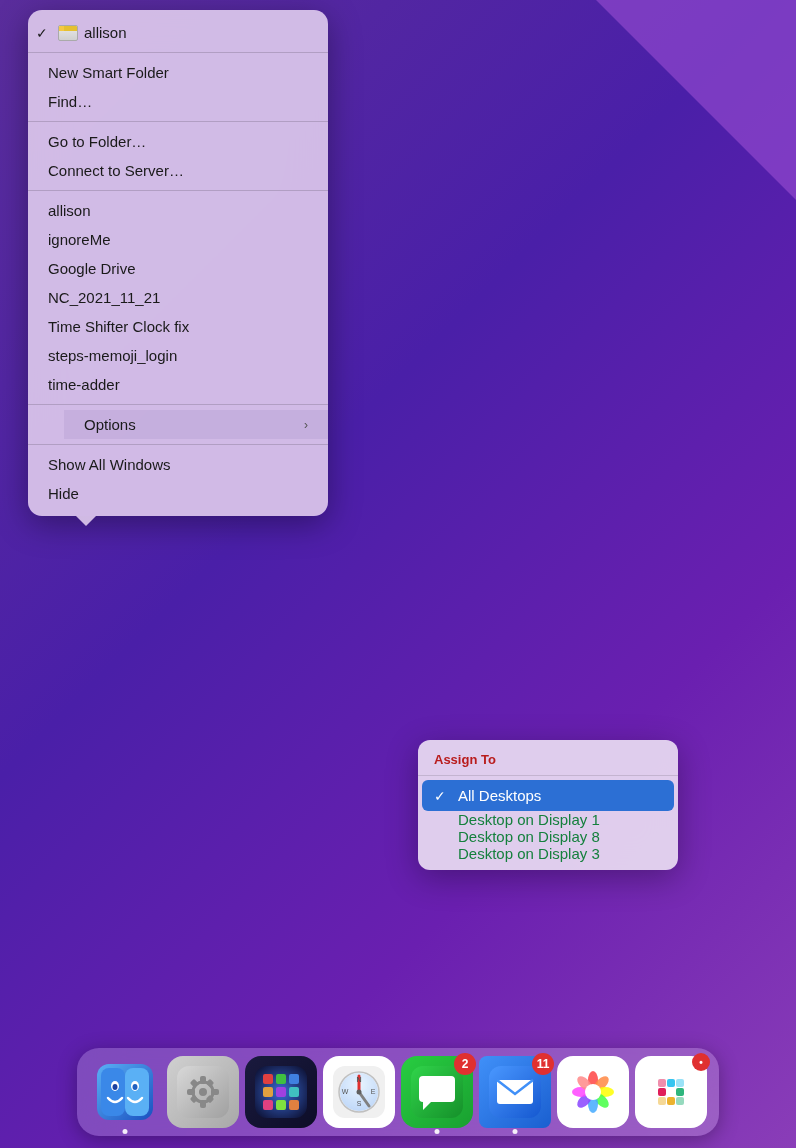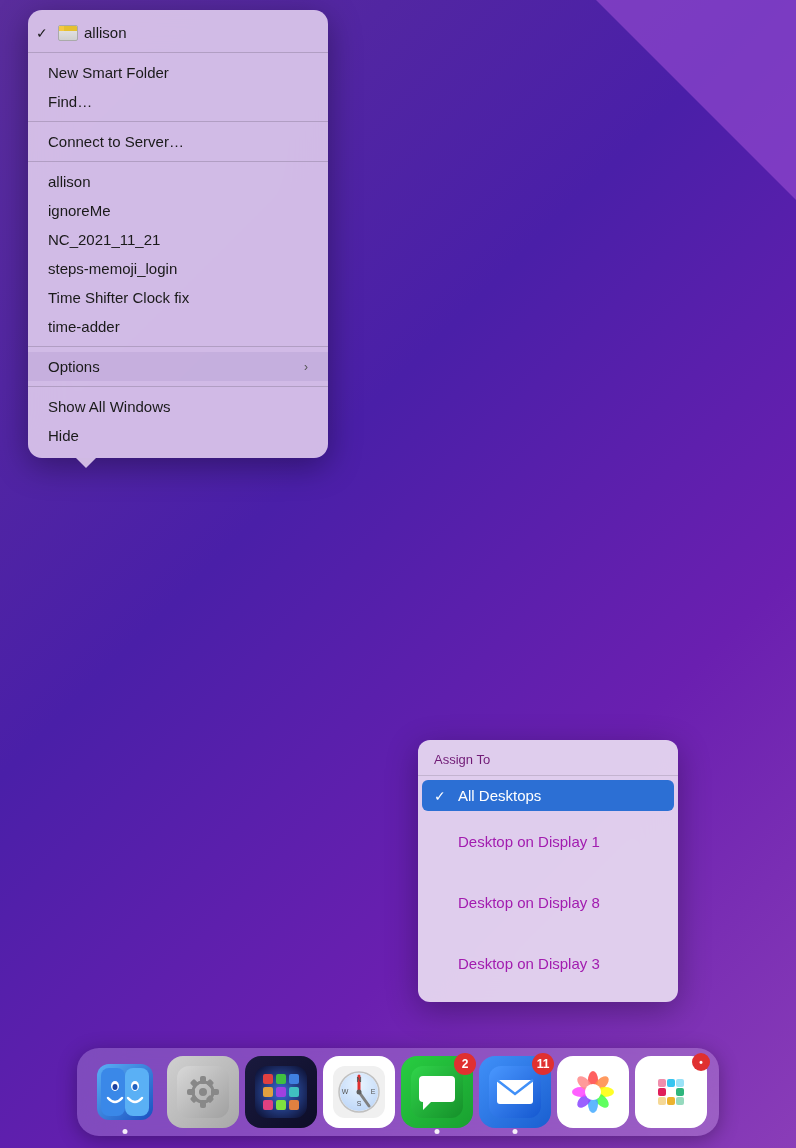--- a/index.html
+++ b/index.html
@@ -88,20 +88,21 @@
       justify-content: space-between;
     }
 
     .menu-item.with-arrow .arrow {
       font-size: 12px;
       color: #555;
     }
 
     .menu-item.options-item {
       background: rgba(180, 160, 210, 0.4);
+      margin-left: 36px;
     }
 
     
     .context-menu::after {
       content: '';
       position: absolute;
       bottom: -10px;
       left: 48px;
       width: 0;
       height: 0;
@@ -119,34 +120,34 @@
       background: rgba(230, 215, 240, 0.95);
       backdrop-filter: blur(20px);
       border-radius: 12px;
       padding: 8px 0;
       box-shadow: 0 8px 32px rgba(0,0,0,0.3);
     }
 
     .submenu-header {
       padding: 4px 16px 6px;
       font-size: 13px;
-      color: #701a75;
-      font-weight: 400;
+      color: #b91c1c;
+      font-weight: 700;
     }
 
     .submenu-divider {
       height: 1px;
       background: rgba(0,0,0,0.12);
       margin: 2px 0 4px;
     }
 
     .submenu-item {
-      padding: 22px 16px;
+      padding: 0 16px;
       font-size: 15px;
-      color: #a21caf;
+      color: #15803d;
       display: flex;
       align-items: center;
       gap: 8px;
       cursor: default;
     }
 
     .submenu-item.selected {
       background: #2c6fd4;
       color: white;
       border-radius: 6px;
@@ -238,39 +239,45 @@
   <div class="menu-item">
     <span>New Smart Folder</span>
   </div>
   <div class="menu-item">
     <span>Find…</span>
   </div>
 
   <div class="menu-divider"></div>
 
   <div class="menu-item">
+    <span>Go to Folder…</span>
+  </div>
+  <div class="menu-item">
     <span>Connect to Server…</span>
   </div>
 
   <div class="menu-divider"></div>
 
   <div class="menu-item">
     <span>allison</span>
   </div>
   <div class="menu-item">
     <span>ignoreMe</span>
   </div>
   <div class="menu-item">
+    <span>Google Drive</span>
+  </div>
+  <div class="menu-item">
     <span>NC_2021_11_21</span>
   </div>
   <div class="menu-item">
+    <span>Time Shifter Clock fix</span>
+  </div>
+  <div class="menu-item">
     <span>steps-memoji_login</span>
-  </div>
-  <div class="menu-item">
-    <span>Time Shifter Clock fix</span>
   </div>
   <div class="menu-item">
     <span>time-adder</span>
   </div>
 
   <div class="menu-divider"></div>
 
   <div class="menu-item with-arrow options-item">
     <span>Options</span>
     <span class="arrow">›</span>
@@ -414,21 +421,21 @@
           <stop offset="0%" stop-color="#30d44a"></stop>
           <stop offset="100%" stop-color="#15902a"></stop>
         </linearGradient>
       </defs>
       <path d="M8 14 Q8 10 12 10 L40 10 Q44 10 44 14 L44 32 Q44 36 40 36 L20 36 L12 44 L12 36 Q8 36 8 32 Z" fill="white"></path>
     </svg>
     <div class="badge">2</div>
     <div class="dock-dot"></div>
   </div>
 
-  <div class="dock-item" style="background:linear-gradient(135deg,#4090f8,#1a5fd0);border-radius:16px;justify-content:center;">
+  <div class="dock-item" style="background:linear-gradient(135deg,#4090f8,#1a5fd0);border-radius:8px;justify-content:center;">
     <svg width="52" height="52" viewBox="0 0 52 52">
       <rect width="52" height="52" rx="12" fill="url(#mailGrad)"></rect>
       <defs>
         <linearGradient id="mailGrad" x1="0" y1="0" x2="1" y2="1">
           <stop offset="0%" stop-color="#4a98ff"></stop>
           <stop offset="100%" stop-color="#1558d0"></stop>
         </linearGradient>
       </defs>
       <rect x="8" y="14" width="36" height="24" rx="3" fill="white"></rect>
       <polyline points="8,14 26,28 44,14" fill="none" stroke="#4090f8" stroke-width="2.5"></polyline>

